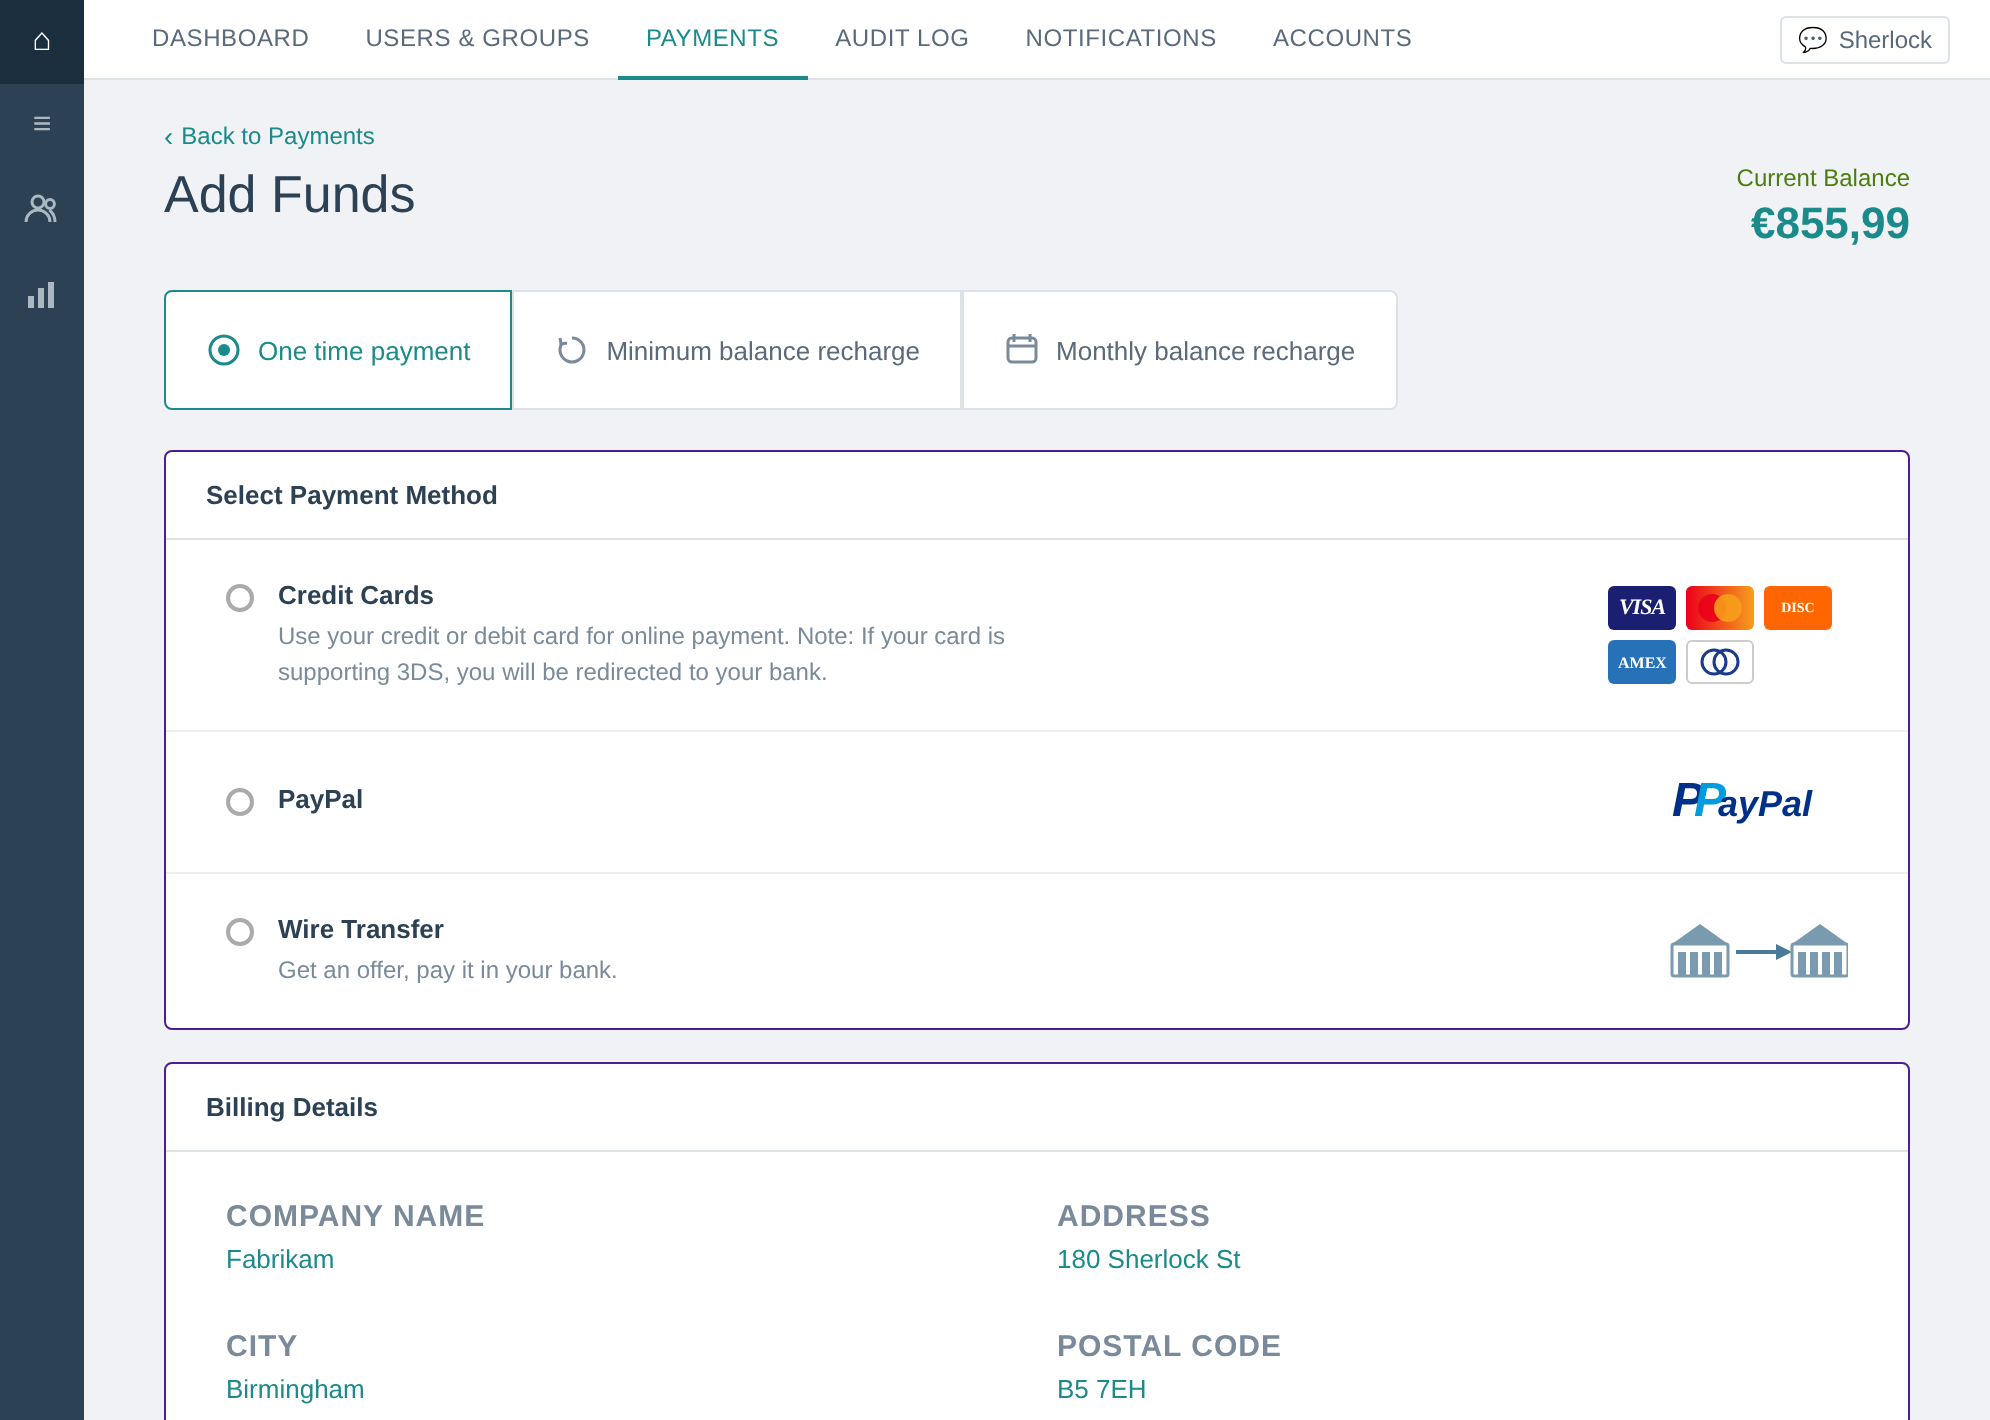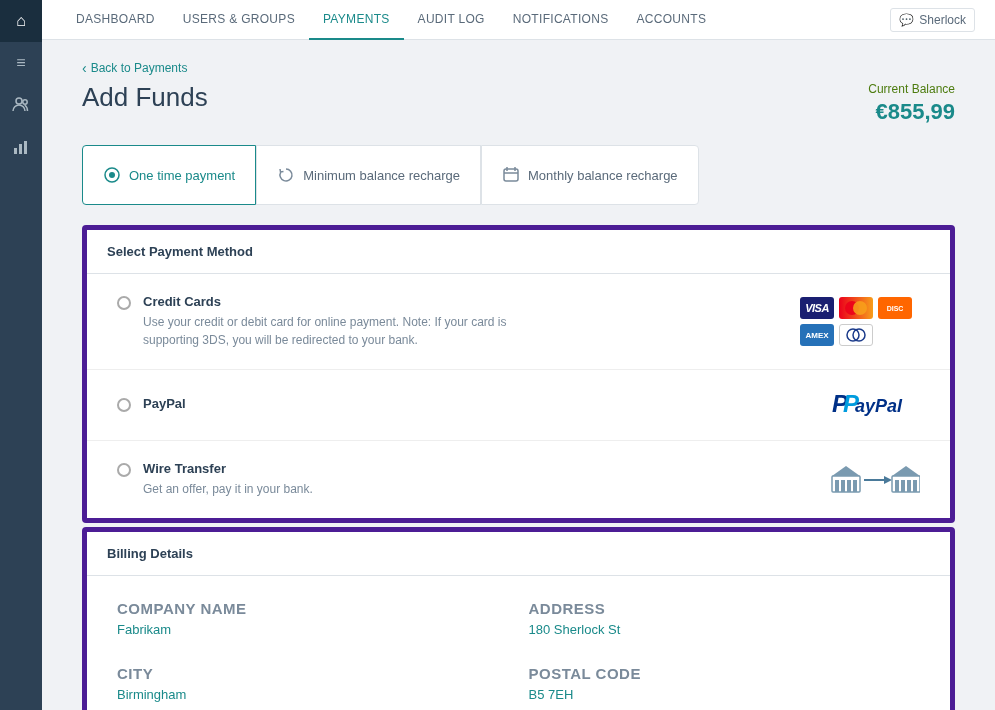--- a/index.html
+++ b/index.html
@@ -152,23 +152,23 @@
       height: 18px;
       display: flex;
       align-items: center;
       justify-content: center;
       font-size: 14px;
     }
 
     
     .panel {
       background: #fff;
-      border: 5px solid #4c1d95;
+      border: 1px solid #4c1d95;
       border-radius: 4px;
-      margin-bottom: 4px;
+      margin-bottom: 16px;
     }
     .panel-header {
       padding: 14px 20px;
       font-size: 13px;
       font-weight: 600;
       color: #2d4155;
       border-bottom: 1px solid #dde2e7;
     }
 
     
@@ -221,20 +221,21 @@
       height: 22px;
       border-radius: 3px;
       display: flex;
       align-items: center;
       justify-content: center;
       font-size: 8px;
       font-weight: bold;
       padding: 0 5px;
       color: #fff;
       min-width: 34px;
+      font-family: Liberation Serif, serif;
     }
     .card-visa { background: #1a1f71; font-size: 11px; letter-spacing: -0.5px; font-style: italic; }
     .card-mc {
       background: linear-gradient(to right, #eb001b, #f79e1b);
       display: flex;
       align-items: center;
       justify-content: center;
     }
     .card-mc-inner {
       display: flex;

